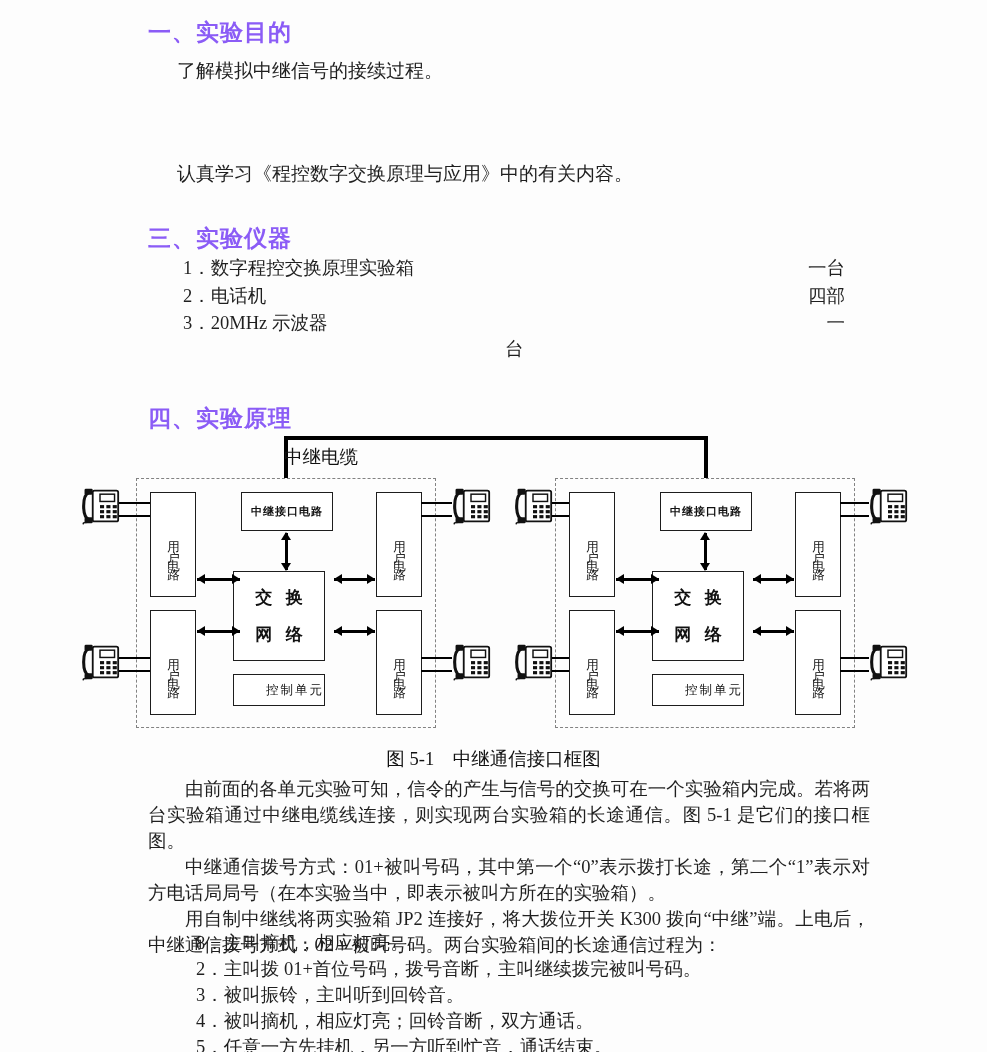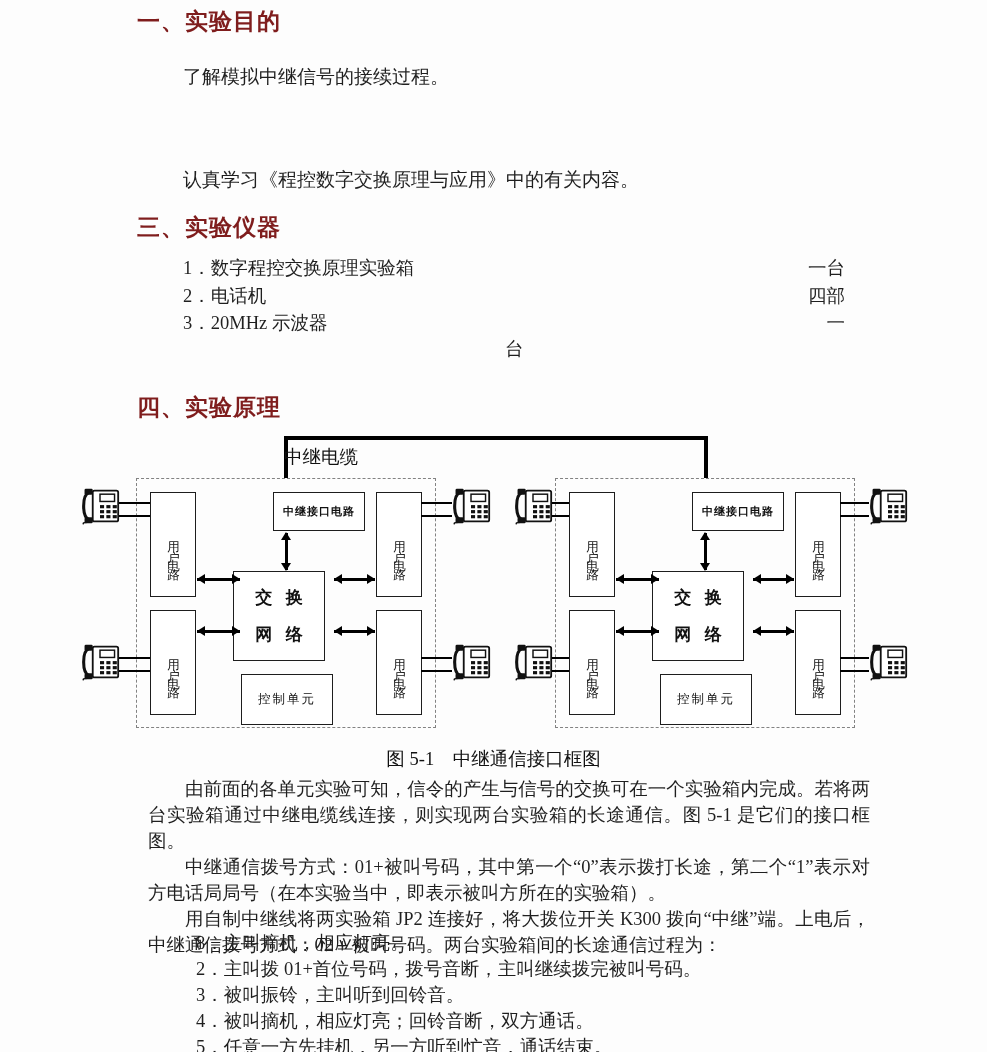--- a/index.html
+++ b/index.html
@@ -2,48 +2,48 @@
 <html><head>
 <meta charset="utf-8">
 <style>
   html,body{margin:0;padding:0;background:#e8e8e8;}
   .page{
     position:relative; width:987px; height:1052px; overflow:hidden;
     background:#fdfdfd; color:#1f1f1f;
     font-family:"Liberation Serif","DejaVu Serif",serif;
   }
   
-  .h{position:absolute; left:137px; margin:0; font-size:23px; font-weight:bold; color:#7f1d1d; letter-spacing:1px;}
+  .h{position:absolute; left:137px; margin:11px; font-size:23px; font-weight:bold; color:#8b5cf6; letter-spacing:1px;}
   .h-s1{top:6px}.h-s2{top:109px}.h-s3{top:212px}.h-s4{top:392px}
-  .body-line{position:absolute; left:167px; margin:16px; font-size:19px;}
+  .body-line{position:absolute; left:167px; margin:10px; font-size:19px;}
   .purpose{top:48px}.preview{top:151px}
   
   .inst{position:absolute; left:183px; width:662px; display:flex; justify-content:space-between; font-size:18.5px;}
   .inst-1{top:255px}.inst-2{top:283px}.inst-3{top:310px}
   .inst-overflow{position:absolute; left:505px; top:336px; font-size:18.5px;}
   
   .diagram{position:absolute; left:0; top:430px; width:987px; height:305px;}
   .cable-h{position:absolute; left:284px; top:6px; width:424px; height:4px; background:#000;}
   .cable-v{position:absolute; width:4px; height:57px; top:6px; background:#000;}
   .cable-va{left:284px}.cable-vb{left:704px}
   .cable-label{position:absolute; left:284px; top:14px; width:424px; font-size:18.5px; color:#111;}
   .xbox{position:absolute; top:48px; width:300px; height:250px; border:1.6px dashed #828282; box-sizing:border-box; background:#fdfdfd;}
   .xa{left:136px}.xb{left:555px}
   .blk{position:absolute; border:1.5px solid #1d1d1d; box-sizing:border-box; background:#fff;
        display:flex; align-items:center; justify-content:center; text-align:center; color:#111;}
   .u-tl{left:13px; top:13px; width:46px; height:105px}
   .u-bl{left:13px; top:131px; width:46px; height:105px}
   .u-tr{left:239px; top:13px; width:46px; height:105px}
   .u-br{left:239px; top:131px; width:46px; height:105px}
   .vtext{writing-mode:vertical-rl; text-orientation:upright; letter-spacing:9px; font-size:12.5px; margin-bottom:-9px;}
-  .tif{left:104px; top:13px; width:92px; height:39px; font-size:11px; font-weight:bold; letter-spacing:1px;margin-left:32px;}
+  .tif{left:104px; top:13px; width:92px; height:39px; font-size:11px; font-weight:bold; letter-spacing:1px;}
   .swn{left:96px; top:92px; width:92px; height:90px; flex-direction:column; justify-content:space-evenly;
        font-size:17px; font-weight:bold;}
   .swn span{letter-spacing:0.8em; margin-right:-0.8em;}
-  .ctl{left:104px; top:195px; width:92px; height:51px; font-size:12.5px; letter-spacing:2px;}
+  .ctl{left:96px; top:195px; width:92px; height:32px; font-size:12.5px; letter-spacing:2px;justify-content:flex-end;}
   
   .arr-h{position:absolute; height:3px; background:#000;}
   .arr-h::before{content:""; position:absolute; left:0; top:-4px;
     border-top:5px solid transparent; border-bottom:5px solid transparent; border-right:8px solid #000;}
   .arr-h::after{content:""; position:absolute; right:0; top:-4px;
     border-top:5px solid transparent; border-bottom:5px solid transparent; border-left:8px solid #000;}
   .ah-l1{left:60px; top:99px; width:43px}
   .ah-l2{left:60px; top:151px; width:43px}
   .ah-r1{left:197px; top:99px; width:41px}
   .ah-r2{left:197px; top:151px; width:41px}

